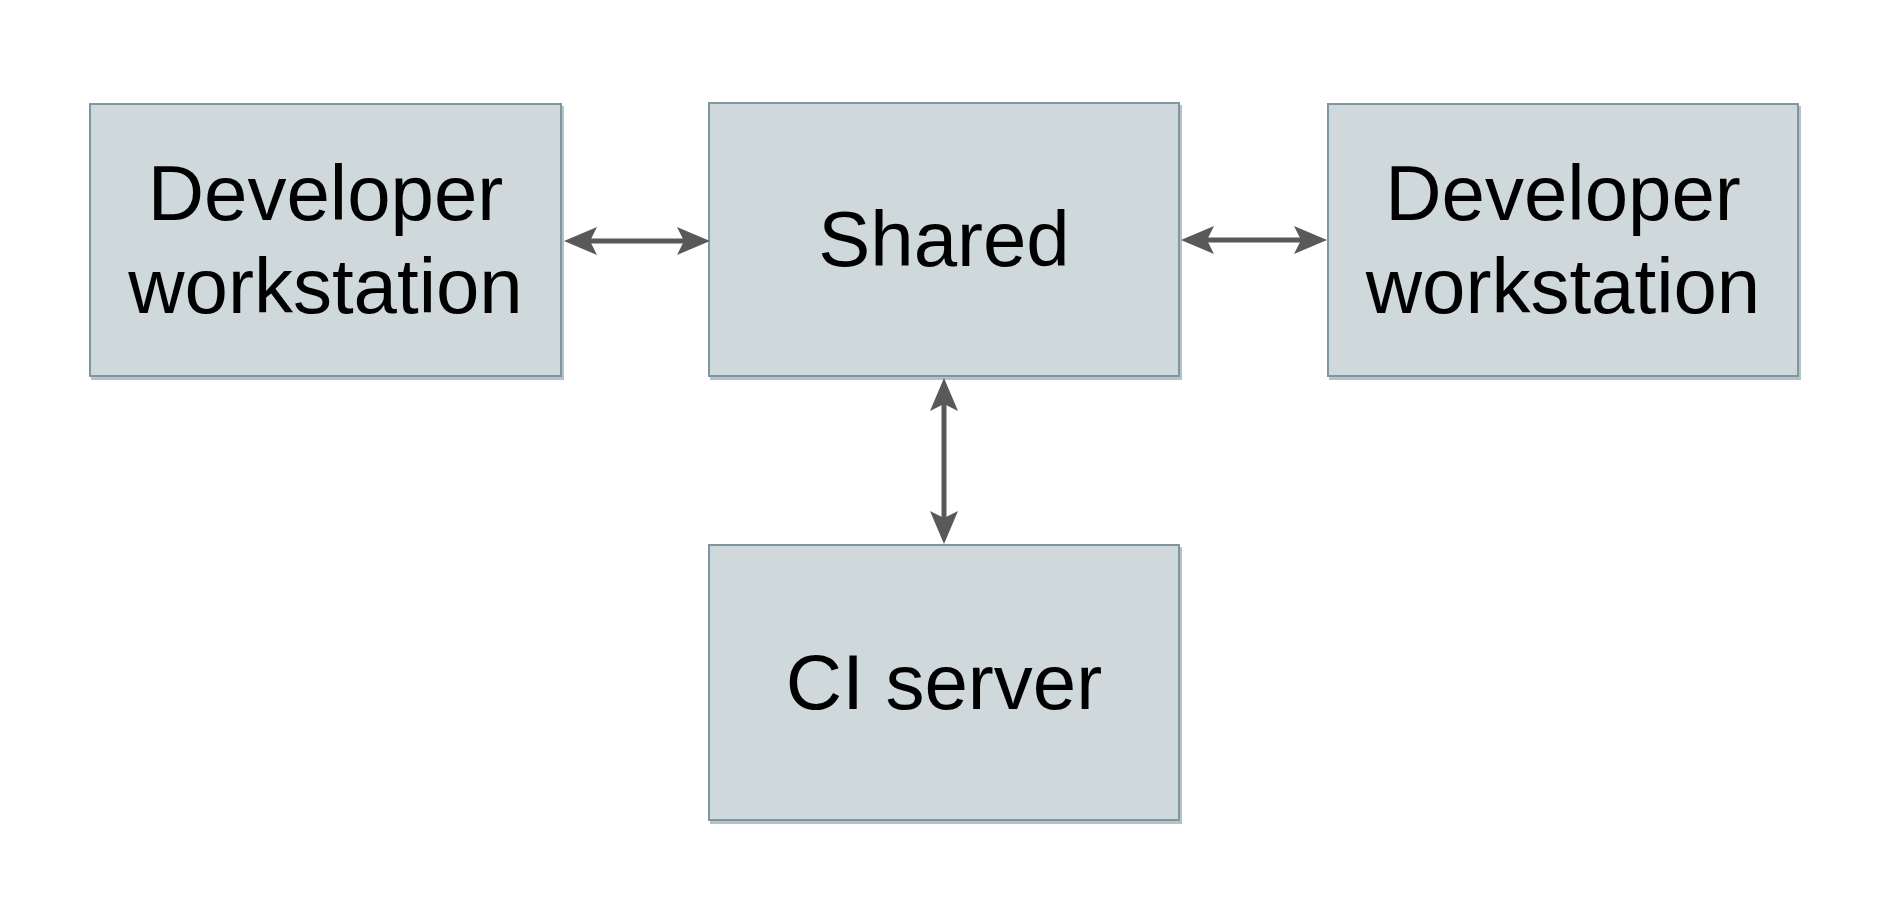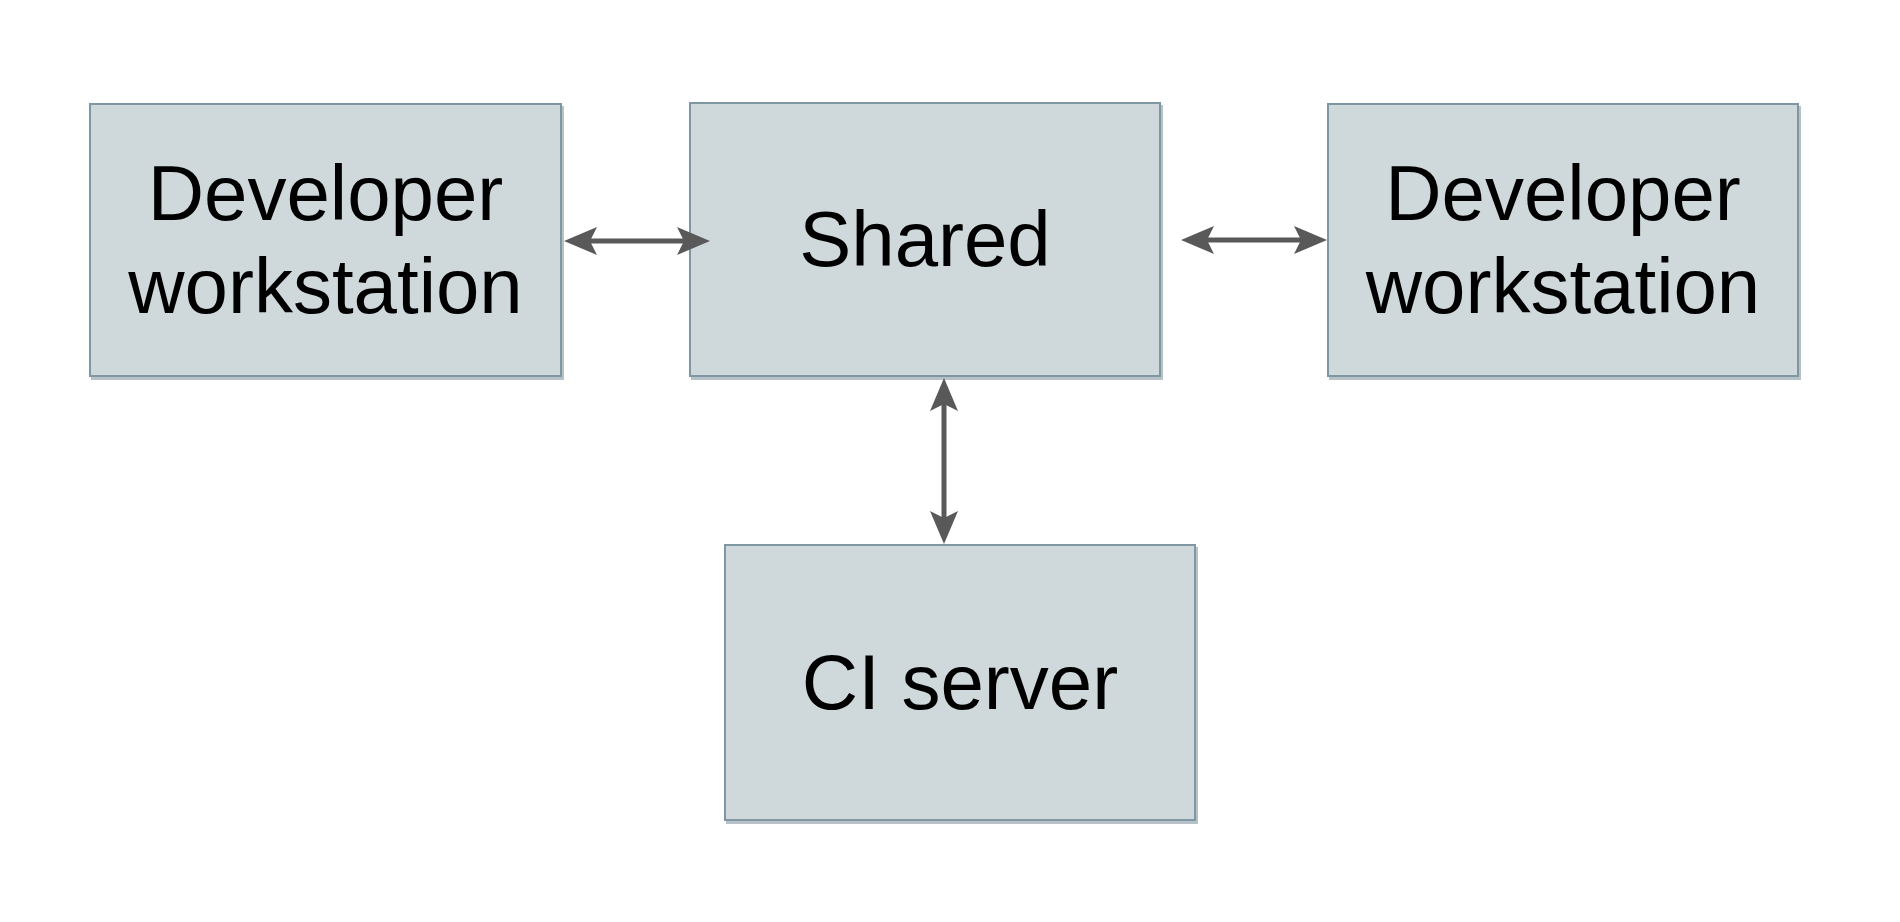--- a/index.html
+++ b/index.html
@@ -27,23 +27,23 @@
     justify-content: center;
     text-align: center;
     color: #000000;
     font-size: 78px;
     line-height: 93px;
     letter-spacing: 0px;
   }
   .node span { display: block; white-space: nowrap; }
 
   #node-dev-left   { left: 89px;   top: 103px; width: 473px; height: 274px; }
-  #node-cache      { left: 689px;  top: 102px; width: 472px; height: 275px; }
+  #node-cache      { left: 708px;  top: 102px; width: 472px; height: 275px; }
   #node-dev-right  { left: 1327px; top: 103px; width: 472px; height: 274px; }
-  #node-ci         { left: 724px;  top: 544px; width: 472px; height: 277px; }
+  #node-ci         { left: 708px;  top: 544px; width: 472px; height: 277px; }
 
   .arrow { position: absolute; }
   #arrow-left  { left: 564px;  top: 221px; }
   #arrow-right { left: 1181px; top: 220px; }
   #arrow-down  { left: 924px;  top: 378px; }
 </style>
 </head>
 <body>
 
 <div class="canvas">

